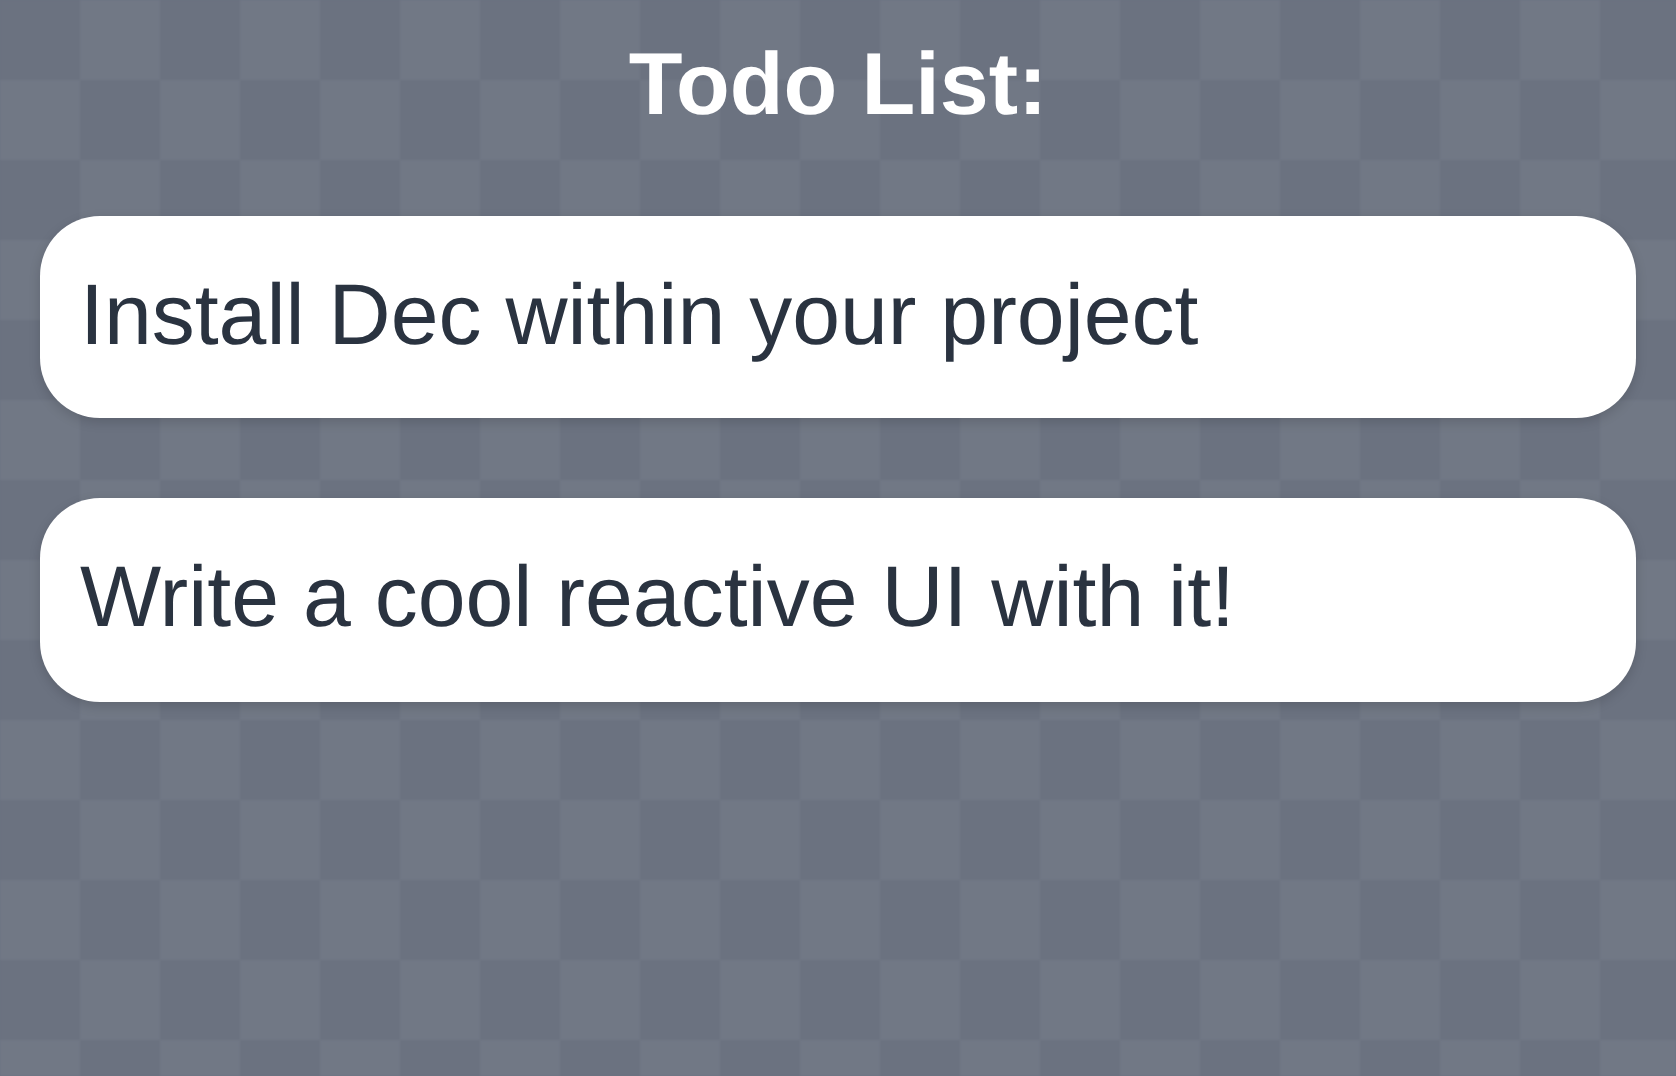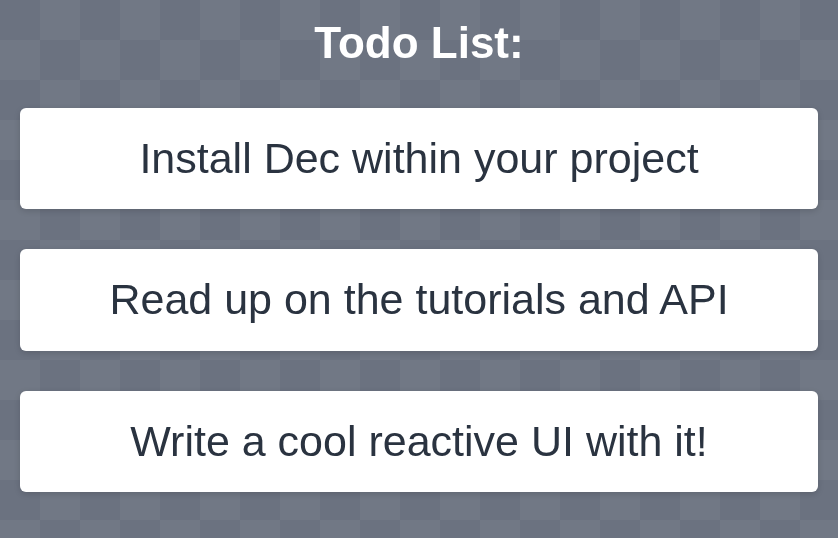--- a/index.html
+++ b/index.html
@@ -44,23 +44,23 @@
       text-align: center;
     }
     .todo-list {
       width: 100%;
       display: flex;
       flex-direction: column;
       gap: 40px;
     }
     .todo-item {
       background: #ffffff;
-      border-radius: 6px;
+      border-radius: 30px;
       padding: 26px 20px;
-      text-align: center;
+      text-align: left;
       box-shadow: 0 2px 6px rgba(0,0,0,0.15);
     }
     .todo-text {
       color: #2a3340;
       font-size: 43px;
       font-weight: 400;
       line-height: 1.15;
       white-space: nowrap;
     }
   </style>
@@ -69,19 +69,16 @@
 
 <div class="background"></div>
 
 <div class="container">
   <div class="title">Todo List:</div>
   <div class="todo-list">
     <div class="todo-item">
       <span class="todo-text">Install Dec within your project</span>
     </div>
     <div class="todo-item">
-      <span class="todo-text">Read up on the tutorials and API</span>
-    </div>
-    <div class="todo-item">
       <span class="todo-text">Write a cool reactive UI with it!</span>
     </div>
   </div>
 </div>
 
 </body></html>

